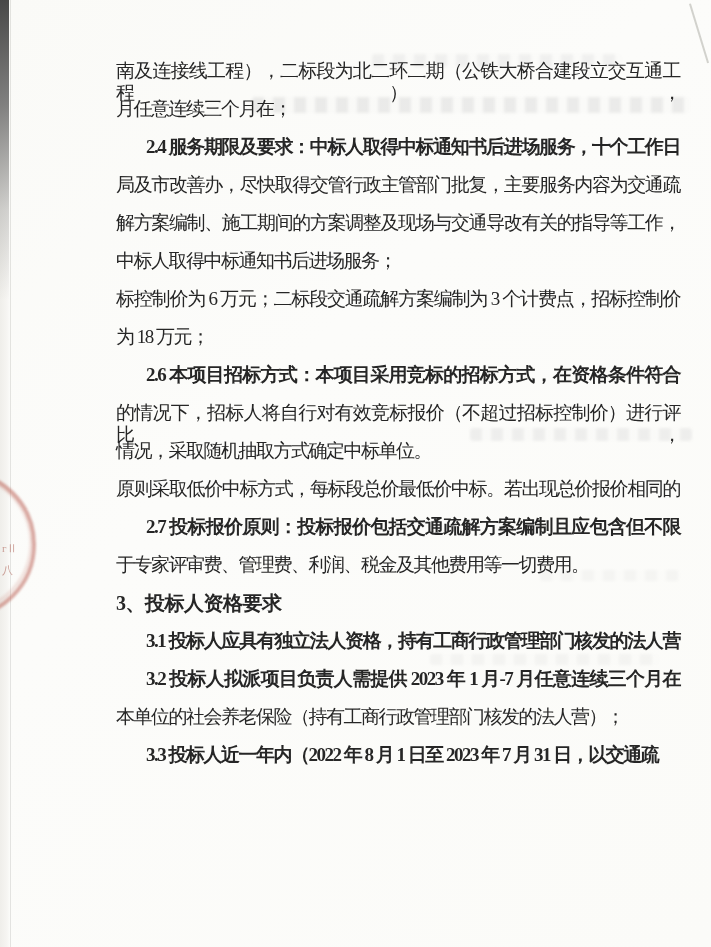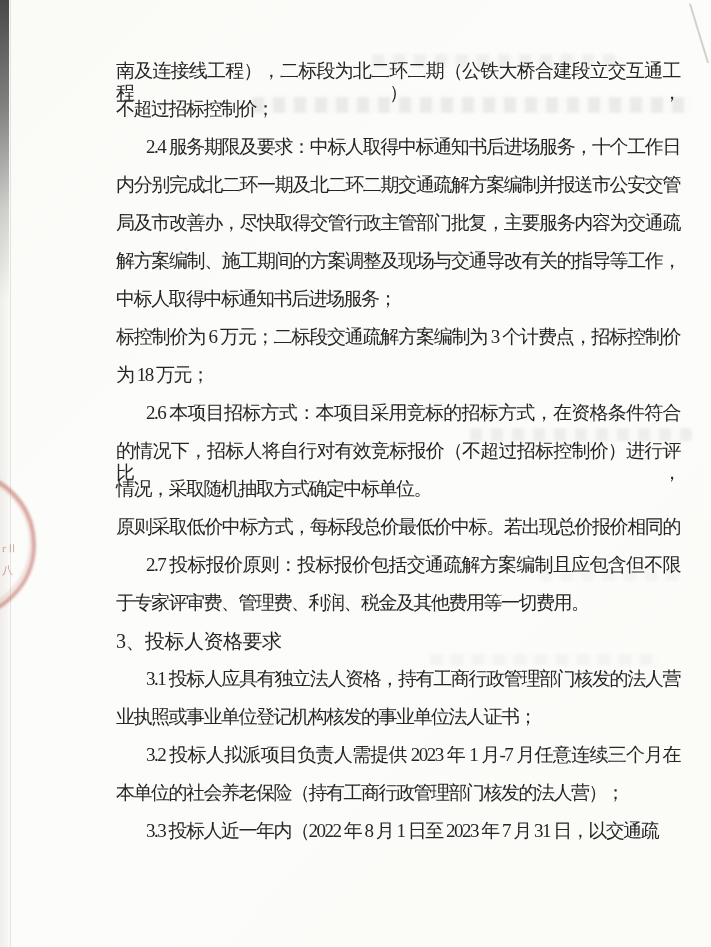--- a/index.html
+++ b/index.html
@@ -34,22 +34,22 @@
   .b1{left:252px;top:97px;width:438px;height:16px;opacity:0.38;}
   .b2{left:372px;top:54px;width:250px;height:13px;opacity:0.26;}
   .b3{left:470px;top:428px;width:222px;height:13px;opacity:0.30;}
   .b4{left:430px;top:654px;width:230px;height:11px;opacity:0.18;}
   .b5{left:540px;top:570px;width:140px;height:11px;opacity:0.16;}
 
   
   .content{position:absolute;left:88px;top:60px;width:592px;color:#262626;}
   .line{height:38px;line-height:22px;font-size:19px;letter-spacing:-1.5px;white-space:nowrap;margin-left:28px;}
   .line.just{white-space:normal;text-align:justify;text-align-last:justify;}
-  .line.indent{padding-left:30px;}
-  .line.bold{font-weight:normal;font-size:20px;letter-spacing:-0.5px;}
+  .line.indent{padding-left:30px;font-weight:bold;}
+  .line.bold{font-weight:bold;font-size:20px;letter-spacing:-0.5px;}
 </style>
 </head>
 <body>
 
 <div class="page">
 
   <div class="edge-left-pale"></div>
   <div class="edge-left-dark"></div>
   <div class="edge-seam"></div>
   <div class="corner-line"></div>
@@ -59,35 +59,33 @@
   <div class="seal-marks">гⅡ八</div>
 
   <div class="bleed b1"></div>
   <div class="bleed b2"></div>
   <div class="bleed b3"></div>
   <div class="bleed b4"></div>
   <div class="bleed b5"></div>
 
   <div class="content" id="content">
       <div class="line just">南及连接线工程），二标段为北二环二期（公铁大桥合建段立交互通工程），</div>
-      <div class="line">不超过招标控制价；</div>
+      <div class="line">月任意连续三个月在；</div>
       <div class="line indent just">2.4 服务期限及要求：中标人取得中标通知书后进场服务，十个工作日</div>
-      <div class="line just">内分别完成北二环一期及北二环二期交通疏解方案编制并报送市公安交管</div>
       <div class="line just">局及市改善办，尽快取得交管行政主管部门批复，主要服务内容为交通疏</div>
       <div class="line just">解方案编制、施工期间的方案调整及现场与交通导改有关的指导等工作，</div>
       <div class="line">中标人取得中标通知书后进场服务；</div>
       <div class="line just">标控制价为 6 万元；二标段交通疏解方案编制为 3 个计费点，招标控制价</div>
       <div class="line">为 18 万元；</div>
       <div class="line indent just">2.6 本项目招标方式：本项目采用竞标的招标方式，在资格条件符合</div>
       <div class="line just">的情况下，招标人将自行对有效竞标报价（不超过招标控制价）进行评比，</div>
       <div class="line">情况，采取随机抽取方式确定中标单位。</div>
       <div class="line just">原则采取低价中标方式，每标段总价最低价中标。若出现总价报价相同的</div>
       <div class="line indent just">2.7 投标报价原则：投标报价包括交通疏解方案编制且应包含但不限</div>
       <div class="line">于专家评审费、管理费、利润、税金及其他费用等一切费用。</div>
       <div class="line bold">3、投标人资格要求</div>
       <div class="line indent just">3.1 投标人应具有独立法人资格，持有工商行政管理部门核发的法人营</div>
-      <div class="line">业执照或事业单位登记机构核发的事业单位法人证书；</div>
       <div class="line indent just">3.2 投标人拟派项目负责人需提供 2023 年 1 月-7 月任意连续三个月在</div>
       <div class="line">本单位的社会养老保险（持有工商行政管理部门核发的法人营）；</div>
       <div class="line indent">3.3 投标人近一年内（2022 年 8 月 1 日至 2023 年 7 月 31 日，以交通疏</div>
     </div>
 
 </div>
 
 </body></html>

